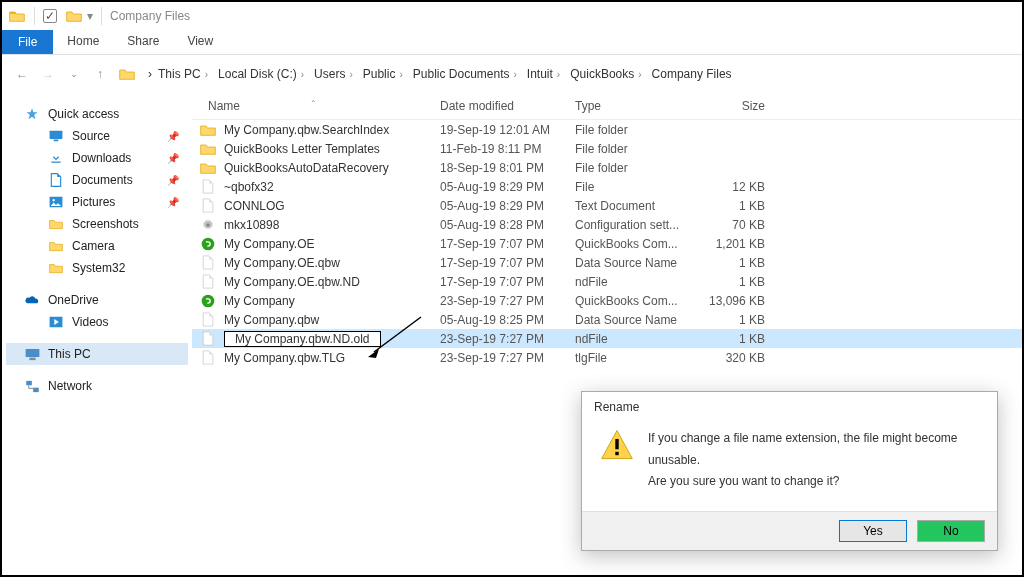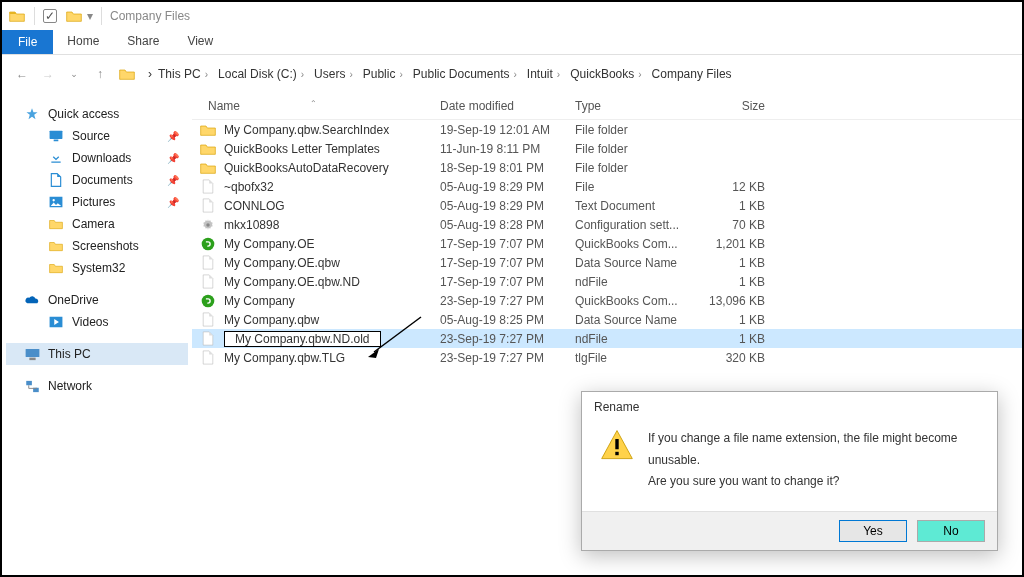--- a/index.html
+++ b/index.html
@@ -58,21 +58,21 @@
   
   .dialog {
     position:absolute; right:24px; bottom:24px; width:417px; background:#fff;
     border:1px solid #aaa; box-shadow:0 5px 20px rgba(0,0,0,.25);
   }
   .dlg-title { padding:8px 12px 10px; color:#333;}
   .dlg-body { display:flex; gap:14px; padding:4px 18px 18px;}
   .dlg-icon { width:34px;height:34px;display:flex;align-items:center;justify-content:center;}
   .dlg-text { color:#333; line-height:1.8;}
   .dlg-btns { background:#f0f0f0; padding:8px 12px; display:flex; justify-content:flex-end; gap:10px; border-top:1px solid #e0e0e0;}
-  .dlg-btn { width:68px; padding:3px 0; text-align:center; border:1px solid #aaa; background:#5eead4;}
+  .dlg-btn { width:68px; padding:3px 0; text-align:center; border:1px solid #aaa; background:#22c55e;}
   .dlg-btn.primary { border:1.5px solid #0078d4; background:#e6e6e6;}
 </style>
 </head>
 <body>
 
 <div class="window">
 
   <div class="titlebar">
     <span class="tb-icon folder-ico">
       <svg viewBox="0 0 24 20">
@@ -195,29 +195,29 @@
           </span>
         <span>Pictures</span>
         <span class="pin" style="margin-left:auto">📌</span>
       </div>
       <div class="navitem small">
         <span class="nico">
             <svg width="14" height="12" viewBox="0 0 24 20">
               <path d="M1 4h8l2 3h12v11H1z" fill="#ffd76a" stroke="#d9a000"></path>
             </svg>
           </span>
+        <span>Screenshots</span>
+      </div>
+      <div class="navitem small">
+        <span class="nico">
+            <svg width="14" height="12" viewBox="0 0 24 20">
+              <path d="M1 4h8l2 3h12v11H1z" fill="#ffd76a" stroke="#d9a000"></path>
+            </svg>
+          </span>
         <span>Camera</span>
-      </div>
-      <div class="navitem small">
-        <span class="nico">
-            <svg width="14" height="12" viewBox="0 0 24 20">
-              <path d="M1 4h8l2 3h12v11H1z" fill="#ffd76a" stroke="#d9a000"></path>
-            </svg>
-          </span>
-        <span>Screenshots</span>
       </div>
       <div class="navitem small">
         <span class="nico">
             <svg width="14" height="12" viewBox="0 0 24 20">
               <path d="M1 4h8l2 3h12v11H1z" fill="#ffd76a" stroke="#d9a000"></path>
             </svg>
           </span>
         <span>System32</span>
       </div>
       <div class="navitem top">
@@ -284,21 +284,21 @@
           </div>
           <div class="frow">
             <div class="fname">
               <span class="fico">
                 <svg width="16" height="14" viewBox="0 0 24 20">
                   <path d="M1 4h8l2 3h12v11H1z" fill="#ffd76a" stroke="#d9a000"></path>
                 </svg>
               </span>
               <span class="txt">QuickBooks Letter Templates</span>
             </div>
-            <div class="fdate">11-Jun-19 8:11 PM</div>
+            <div class="fdate">11-Feb-19 8:11 PM</div>
             <div class="ftype">File folder</div>
             <div class="fsize"></div>
           </div>
           <div class="frow">
             <div class="fname">
               <span class="fico">
                 <svg width="16" height="14" viewBox="0 0 24 20">
                   <path d="M1 4h8l2 3h12v11H1z" fill="#ffd76a" stroke="#d9a000"></path>
                 </svg>
               </span>

